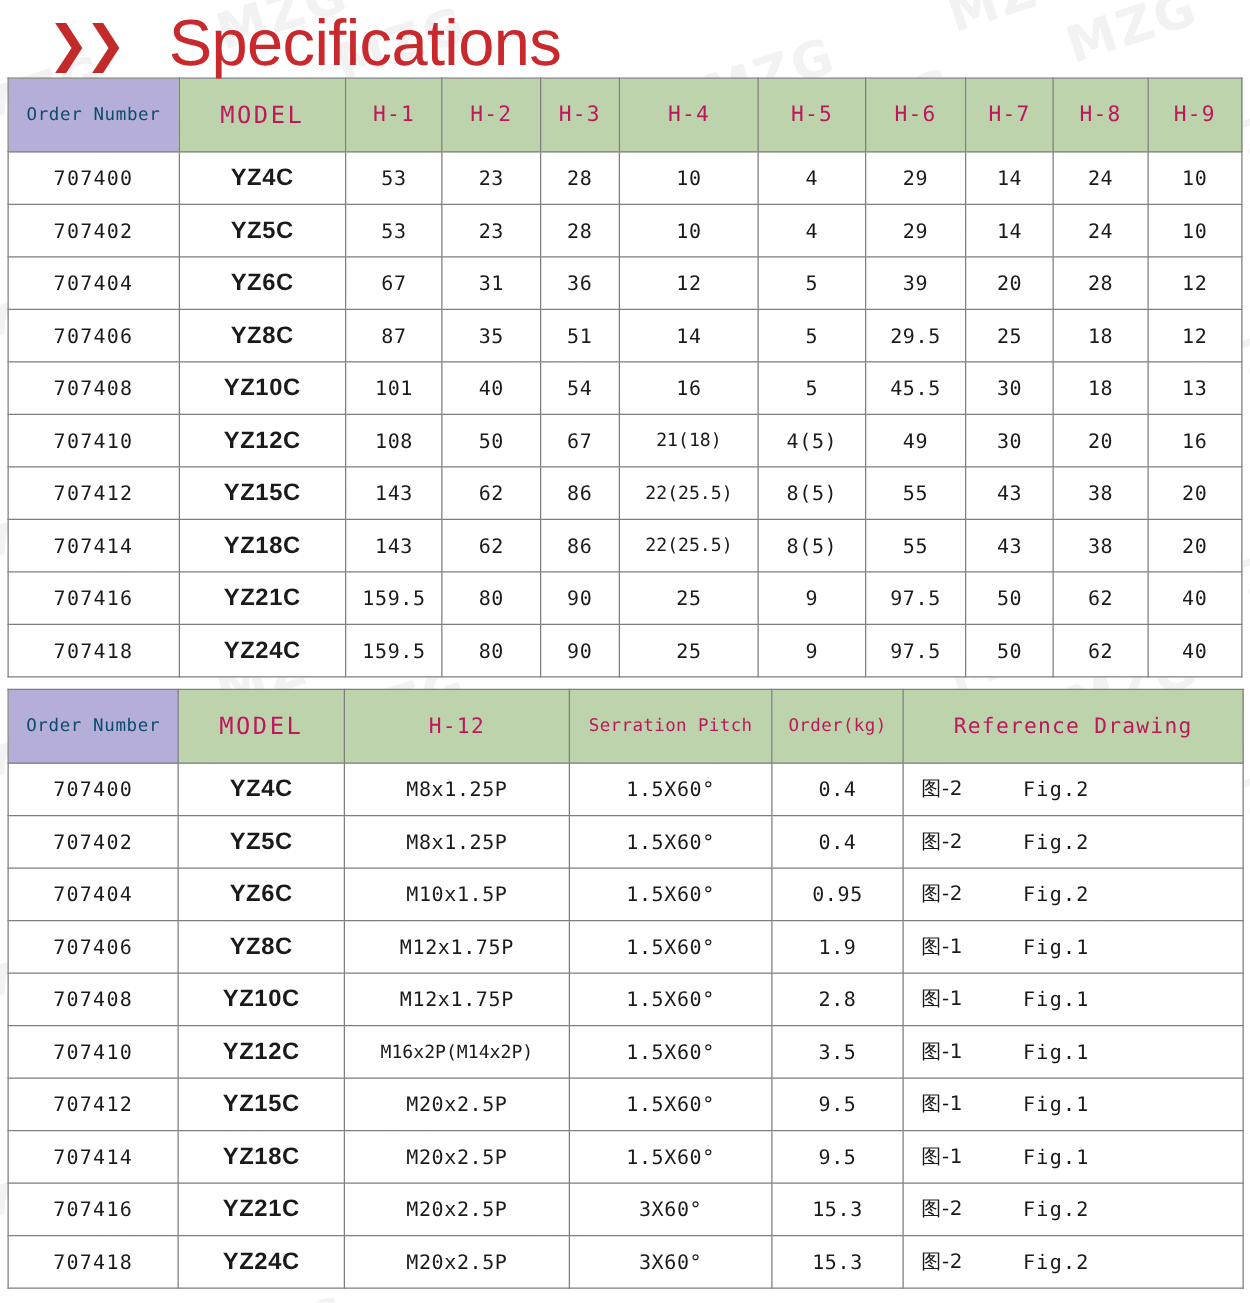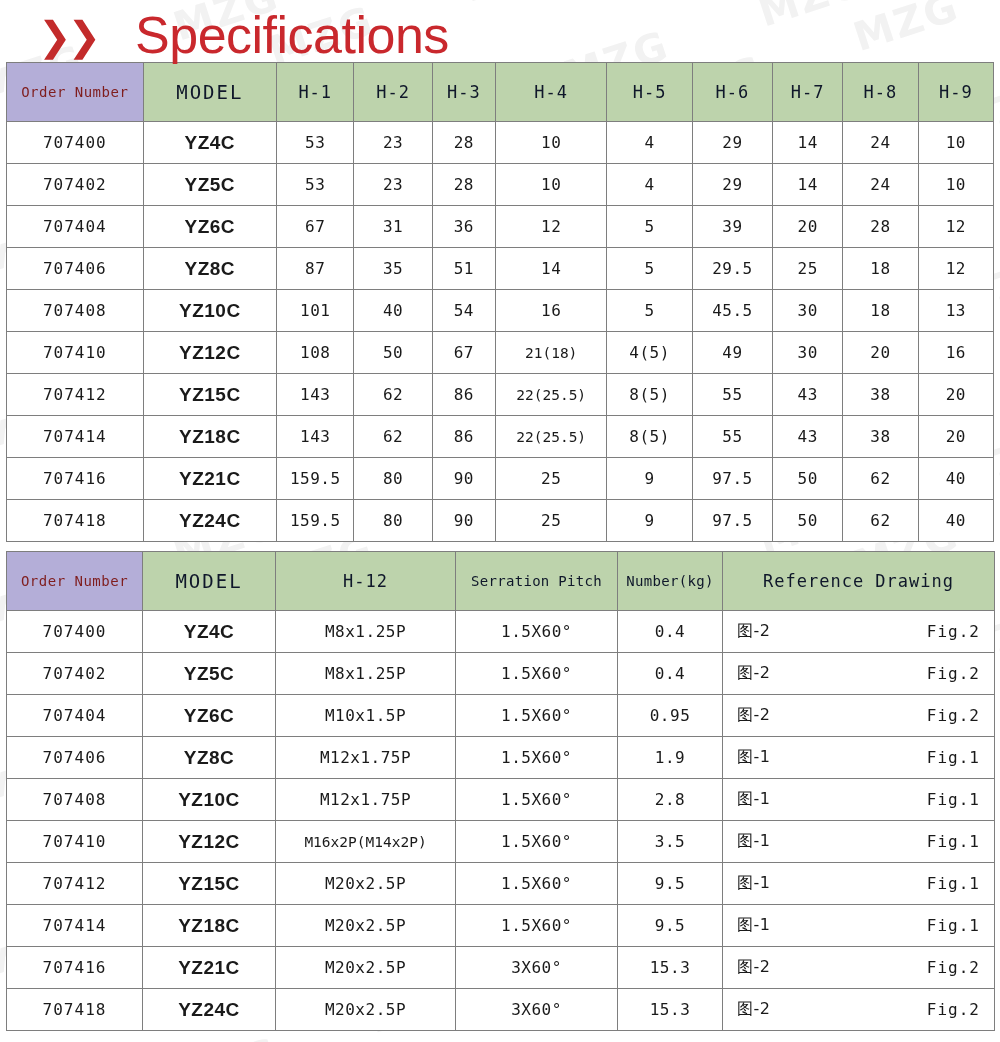--- a/index.html
+++ b/index.html
@@ -89,28 +89,28 @@
     padding: 0;
     font-weight: normal;
     font-family: "DejaVu Sans Mono", monospace;
   }
   
   .hdr-order {
     background: #b4aed8;
     height: 58px;
     font-size: 14px;
     font-family: "DejaVu Sans Mono", monospace;
-    color: #7f1d1d;
+    color: #0c4a6e;
     letter-spacing: 0.5px;
   }
   .hdr-green {
     background: #bdd3ac;
     height: 58px;
     font-size: 17px;
-    color: #0f172a;
+    color: #be185d;
     letter-spacing: 1px;
   }
   .hdr-green.small {
     font-size: 14px;
     letter-spacing: 0.3px;
     margin-top: 40px;
   }
   .hdr-green.model {
     font-size: 19px;
     letter-spacing: 2px;
@@ -139,21 +139,21 @@
   td.cell.small {
     font-size: 14.5px;
     letter-spacing: 0;
   }
   td.cell.refdraw {
     font-size: 16px;
   }
   .ref-inner {
     display: flex;
     align-items: center;
-    justify-content: space-between;
+    justify-content: flex-start;
     padding: 0 14px;
   }
   .ref-cn { font-family: "DejaVu Sans", sans-serif; font-size: 16px; }
   .ref-en { font-family: "DejaVu Sans Mono", monospace; font-size: 16px; letter-spacing: 1px; margin-left: 48px; }
 
   #table2-wrap { margin-top: 9px; }
 </style>
 </head>
 <body>
 
@@ -355,21 +355,21 @@
         <col style="width:162px">
           <col style="width:105px">
           <col style="width:272px">
       </colgroup>
       <thead>
           <tr>
             <th class="hdr-order">Order Number</th>
             <th class="hdr-green model">MODEL</th>
             <th class="hdr-green">H-12</th>
             <th class="hdr-green small">Serration Pitch</th>
-            <th class="hdr-green small">Number(kg)</th>
+            <th class="hdr-green small">Order(kg)</th>
             <th class="hdr-green">Reference Drawing</th>
           </tr>
         </thead>
       <tbody>
           <tr>
             <td class="cell order">707400</td>
             <td class="cell model">YZ4C</td>
             <td class="cell">M8x1.25P</td>
             <td class="cell">1.5X60°</td>
             <td class="cell">0.4</td>

